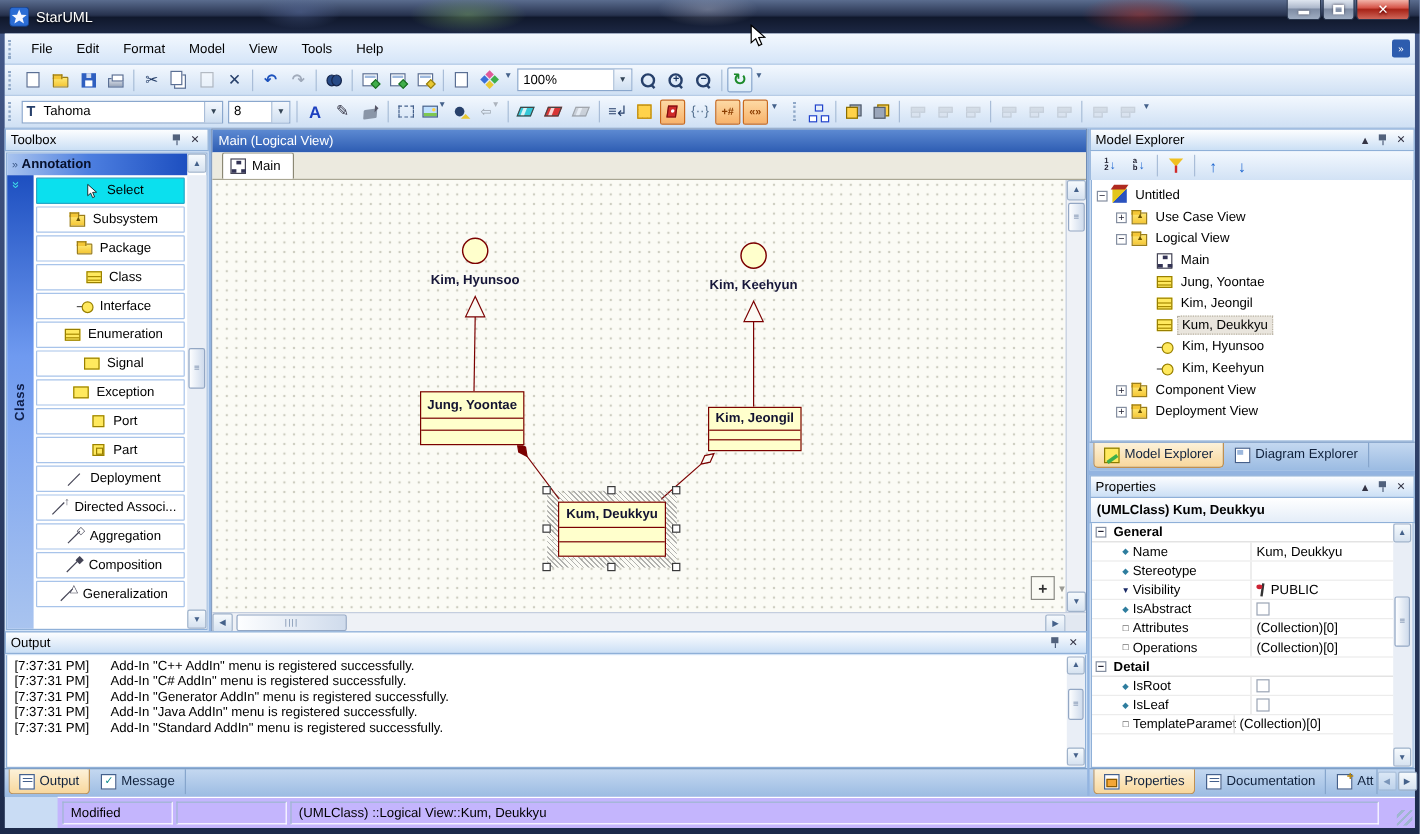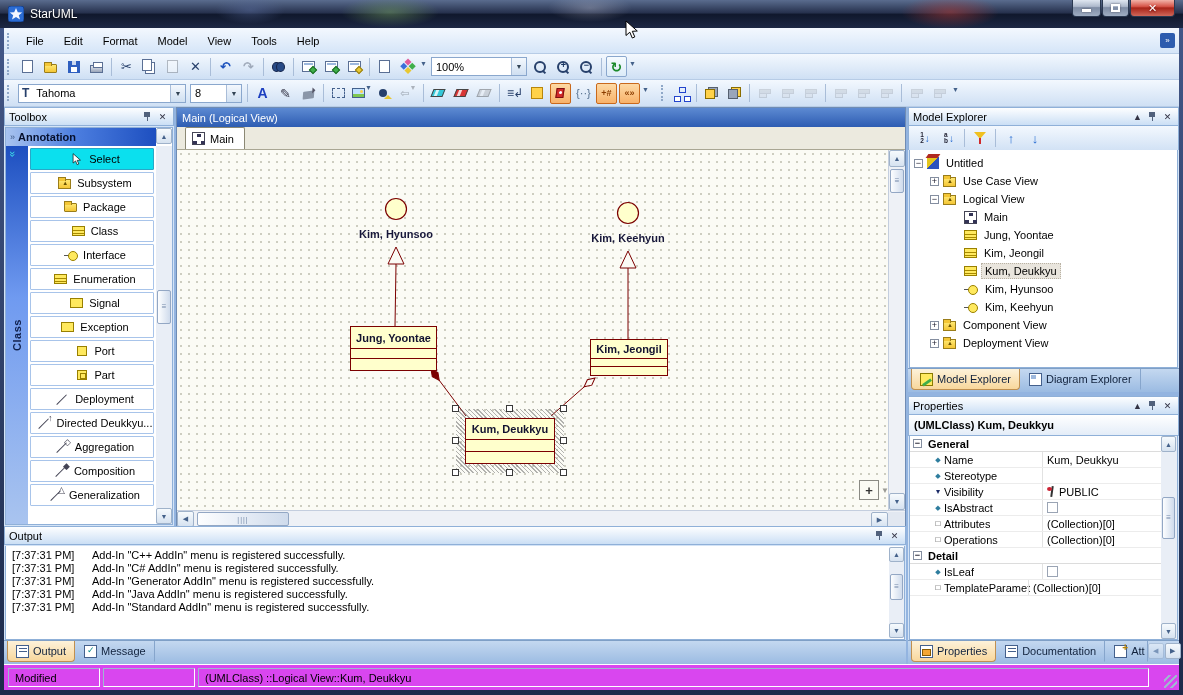--- a/index.html
+++ b/index.html
@@ -260,21 +260,21 @@
   .output { position:absolute; left:0; top:419px; width:902px; height:114px; background:#d3e3f6; }
   .olines { position:absolute; left:1px; right:1px; top:20px; bottom:0; background:#fff; border:1px solid #8fb0d8; border-top:none;
      padding:3px 0 0 6px; overflow:hidden; }
   .oline { height:13px; display:flex; white-space:nowrap; }
   .ots { width:80px; flex:0 0 80px; }
   .oscroll { position:absolute; right:2px; top:21px; bottom:2px; width:15px; background:#e9eef6; display:flex; flex-direction:column; }
   .bottom-tabs-left { position:absolute; left:0; top:533px; width:902px; height:24px;
      background:linear-gradient(#c4d8f0,#9bbbe2); border-top:1px solid #7f9fc6; display:flex; align-items:flex-start; padding-left:3px; }
 
   
-  .statusbar { height:26px; background:#d946ef; border-top:1px solid #fff; position:relative; display:flex; align-items:center; padding:2px 4px; gap:3px; }
+  .statusbar { height:26px; background:#c4b5fd; border-top:1px solid #fff; position:relative; display:flex; align-items:center; padding:2px 4px; gap:3px;margin-left:44px; }
   .scell { height:19px; border:1px solid; border-color:#9fb6d0 #fff #fff #9fb6d0; display:flex; align-items:center; padding:0 6px; }
   .sgrip { position:absolute; right:2px; bottom:2px; width:13px; height:13px;
      background:repeating-linear-gradient(135deg, #0000 0 3px, #9fb6d0 3px 5px); }
 
   svg.connectors { position:absolute; left:0; top:0; }
   .mouse-cursor { position:absolute; left:625px; top:20px; z-index:99; }
 </style>
 </head>
 <body>
 
@@ -601,21 +601,21 @@
                     <i class="ln"></i>
                   </span>
                 <span>Deployment</span>
               </div>
               <div class="tb-item">
                 <span class="ti-ic">
                     <i class="ln">
                       <i class="mk">↑</i>
                     </i>
                   </span>
-                <span>Directed Deukkyu...</span>
+                <span>Directed Associ...</span>
               </div>
               <div class="tb-item">
                 <span class="ti-ic">
                     <i class="ln">
                       <i class="mk">◇</i>
                     </i>
                   </span>
                 <span>Aggregation</span>
               </div>
               <div class="tb-item">
@@ -866,20 +866,27 @@
                 <i class="pm sq">□</i>
                 <span class="plabel">Operations</span>
                 <span class="pval">(Collection)[0]</span>
               </div>
               <div class="prow sect">
                 <span class="xbox">−</span>
                 <span>Detail</span>
               </div>
               <div class="prow">
                 <i class="pm">◆</i>
+                <span class="plabel">IsRoot</span>
+                <span class="pval">
+                    <i class="pcheck"></i>
+                  </span>
+              </div>
+              <div class="prow">
+                <i class="pm">◆</i>
                 <span class="plabel">IsLeaf</span>
                 <span class="pval">
                     <i class="pcheck"></i>
                   </span>
               </div>
               <div class="prow">
                 <i class="pm sq">□</i>
                 <span class="plabel">TemplateParamet</span>
                 <span class="pval" style="left:118px">(Collection)[0]</span>
               </div>

